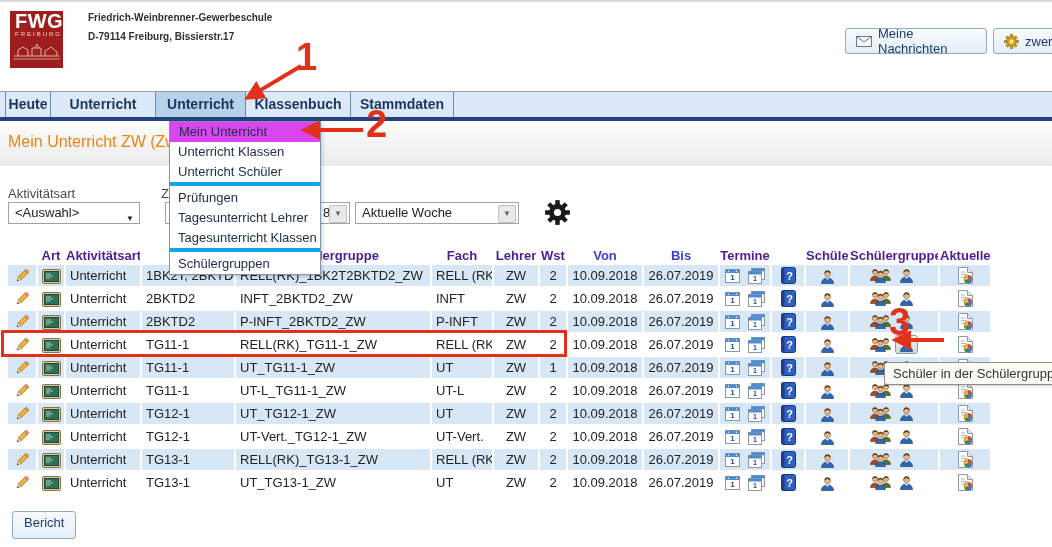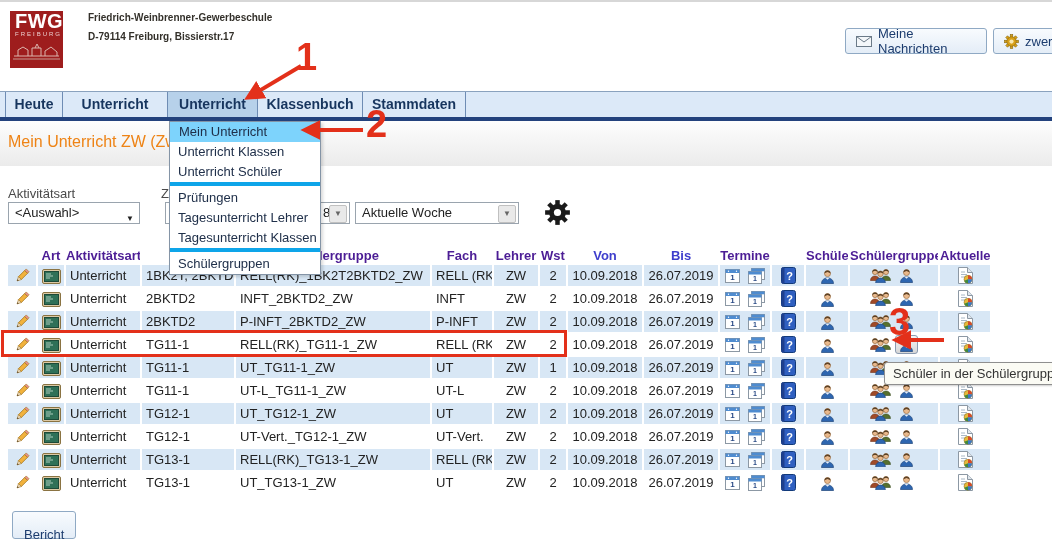--- a/index.html
+++ b/index.html
@@ -27,21 +27,21 @@
   .navstrip{position:absolute;left:0;top:117px;width:1052px;height:4px;background:#23427d;}
 
   
   .titlebar{position:absolute;left:0;top:121px;width:1052px;height:45px;background:linear-gradient(#fdfdfd,#ebebeb);}
   .pagetitle{position:absolute;left:8px;top:133px;font-size:16px;color:#ee8315;white-space:nowrap;}
 
   
   .menu{position:absolute;left:169px;top:121px;width:150px;background:#fff;border:1px solid #8494a6;z-index:90;
         box-shadow:2px 2px 3px rgba(0,0,0,.15);}
   .menu-item{height:20px;line-height:20px;padding-left:8px;font-size:13px;color:#20304a;cursor:pointer;white-space:nowrap;}
-  .menu-item.selected{background:#7dd3fc;padding-left:9px;}
+  .menu-item.selected{background:#d946ef;padding-left:9px;}
   .menu-item.sep-after{border-bottom:4px solid #0ea5e9;margin-bottom:2px;}
 
   
   .flabel{position:absolute;top:186px;font-size:13px;color:#4a4a4a;}
   .sel{position:absolute;top:202px;height:22px;box-sizing:border-box;border:1px solid #9aa4ae;background:#fff;
        font-size:13px;color:#222;line-height:20px;}
   .sel .txt{display:inline-block;padding-left:6px;white-space:nowrap;overflow:hidden;}
   .sel .native-arrow{position:absolute;right:5px;top:6px;font-size:8px;color:#222;}
   .arrowbtn{position:absolute;right:2px;top:2px;width:16px;height:16px;background:#e9e9e9;border:1px solid #c0c0c0;
             border-radius:2px;font-size:8px;color:#666;text-align:center;line-height:16px;cursor:pointer;}
@@ -61,21 +61,21 @@
 
   
   .redbox{position:absolute;left:1px;top:330px;width:566px;height:27px;box-sizing:border-box;
           border:3px solid #e3301a;z-index:50;pointer-events:none;}
   .tooltip{position:absolute;left:884px;top:362px;background:#fbfbf4;border:1px solid #8f8f8f;border-radius:3px;
            padding:3px 8px;font-size:13px;color:#333;z-index:95;box-shadow:1px 1px 2px rgba(0,0,0,.2);white-space:nowrap;}
   .anno{position:absolute;left:0;top:0;z-index:100;pointer-events:none;}
   .anno-num{position:absolute;font-size:38px;font-weight:bold;color:#e3301a;z-index:100;pointer-events:none;line-height:1;}
 
   .footbtn{position:absolute;left:12px;top:511px;height:28px;box-sizing:border-box;border:1px solid #8fa9c4;border-radius:3px;
-           background:linear-gradient(#f8fbfe,#e4edf7);font-size:13px;color:#1c3c6e;padding:12px 11px;line-height:22px;cursor:pointer;}
+           background:linear-gradient(#f8fbfe,#e4edf7);font-size:13px;color:#1c3c6e;padding:0 11px;line-height:22px;cursor:pointer;}
 </style>
 </head>
 <body>
 
 <div class="page">
   <div class="topline"></div>
 
   <div class="logo">
     <div class="l1">FWG</div>
     <div class="l2">FREIBURG</div>
@@ -103,21 +103,21 @@
           <rect x="10" y="1" width="4" height="22" transform="rotate(90 12 12)"></rect>
           <rect x="10" y="1" width="4" height="22" transform="rotate(135 12 12)"></rect>
           <circle cx="12" cy="12" r="7.5"></circle>
         </g>
         <circle cx="12" cy="12" r="3.4" fill="#f8e8b0"></circle>
       </svg>
     <span>zwerg</span>
   </div>
 
   <div class="tabbar" id="tabs">
-      <div class="tab" style="width: 58px;"><span>Heute</span></div>
+      <div class="tab" style="width: 46px;"><span>Heute</span></div>
       <div class="tab" style="width: 105px;"><span>Unterricht</span></div>
       <div class="tab active" style="width: 90px;"><span>Unterricht</span></div>
       <div class="tab" style="width: 105px;"><span>Klassenbuch</span></div>
       <div class="tab" style="width: 103px;"><span>Stammdaten</span></div>
     </div>
   <div class="navstrip"></div>
 
   <div class="titlebar"></div>
   <div class="pagetitle">Mein Unterricht ZW (Zw</div>
 

